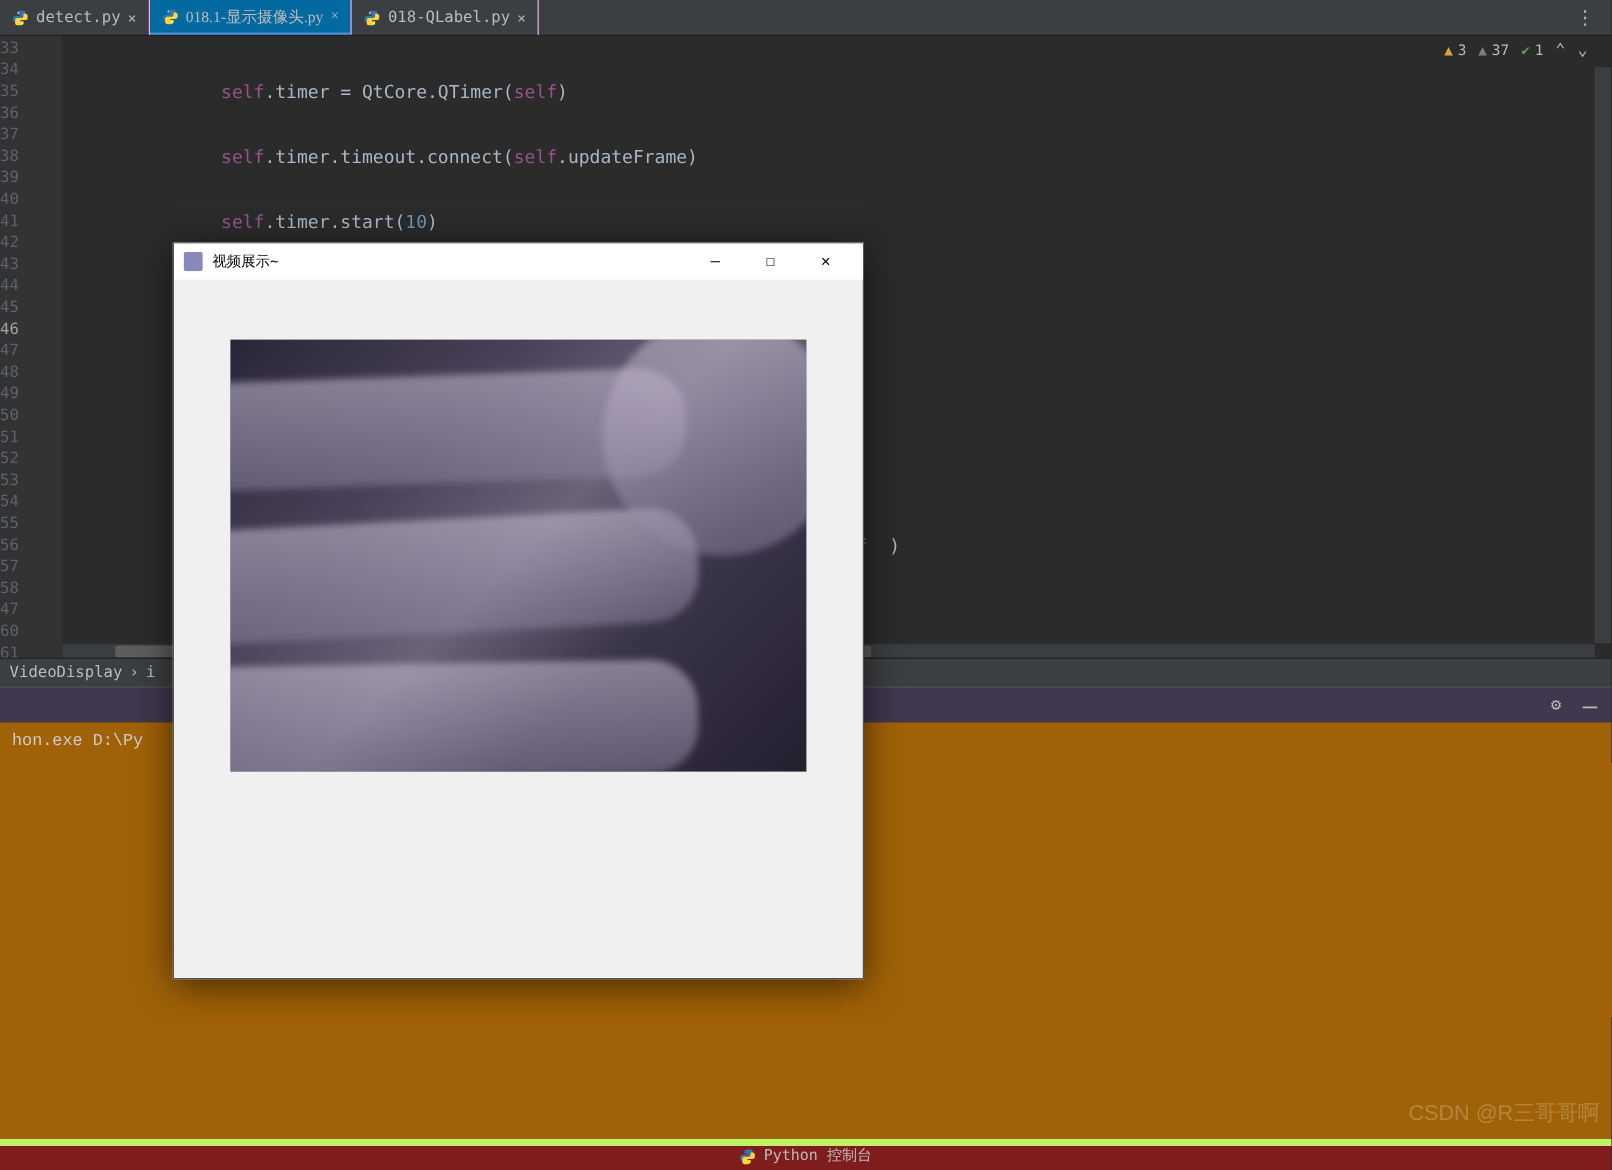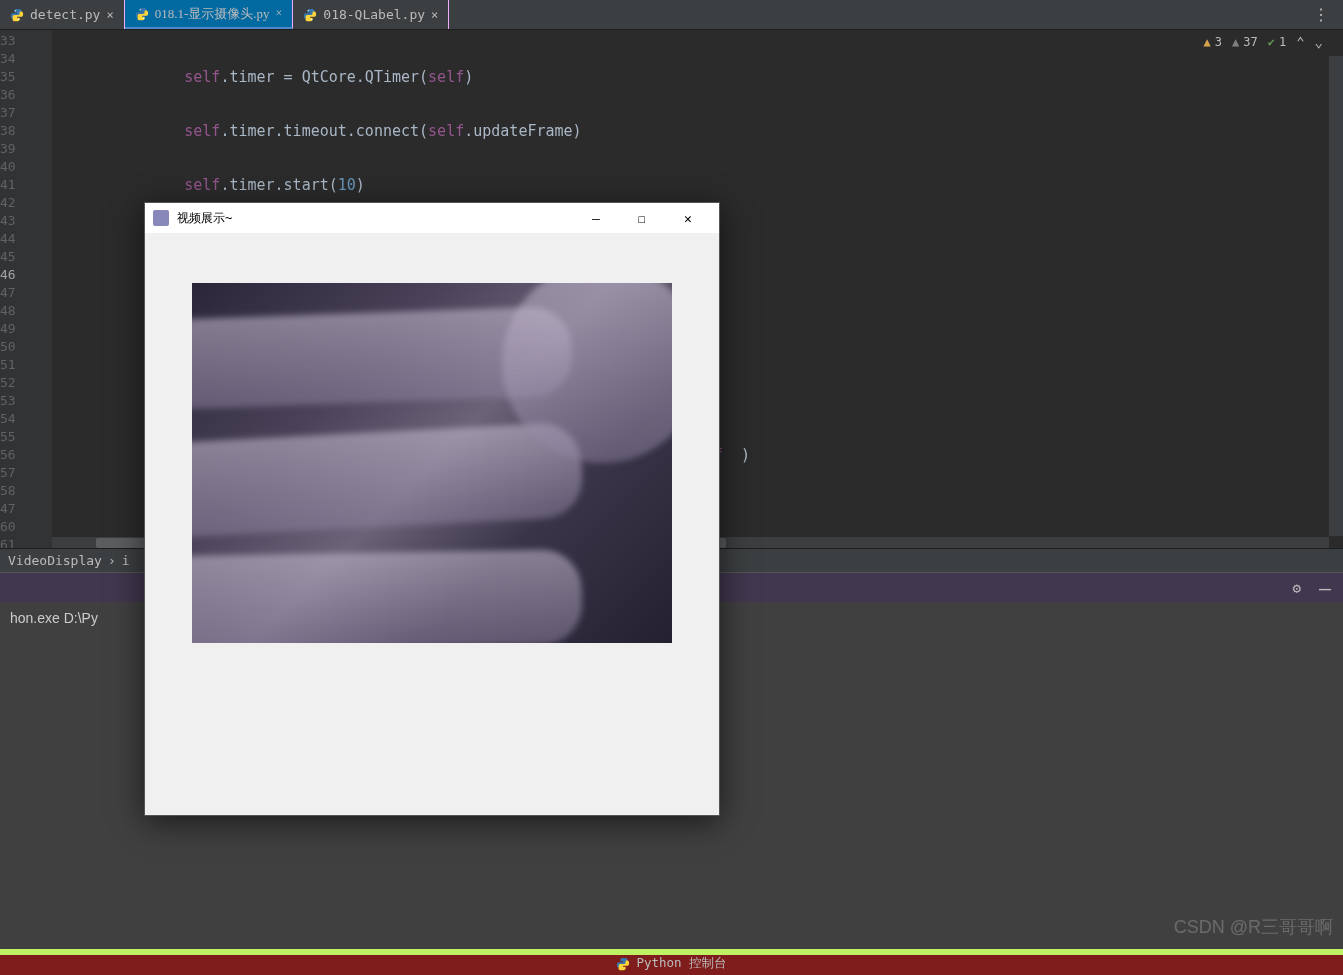--- a/index.html
+++ b/index.html
@@ -39,21 +39,21 @@
 .hscroll-thumb { position: absolute; left: 44px; width: 630px; height: 10px; top: 1px; background: #5b5d5f; border-radius: 2px; }
 
 
 .breadcrumb { height: 24px; background: #3c3f41; display: flex; align-items: center; padding: 0 8px; font-size: 13px; color: #bbbbbb; gap: 6px; border-top: 1px solid #1e1e1e; }
 
 
 .toolhdr { height: 30px; background: #41374e; display: flex; align-items: center; justify-content: flex-end; padding: 0 12px; gap: 18px; border-top: 1px solid #555; color: #bbbbbb; }
 .toolhdr span { cursor: pointer; }
 
 
-.terminal { height: 347px; background: #404040; color: #cccccc; font-family: Liberation Sans, sans-serif; font-size: 14px; padding: 6px 10px; line-height: 20px; overflow: hidden; }
+.terminal { height: 347px; background: #a16207; color: #cccccc; font-family: Liberation Mono, monospace; font-size: 14px; padding: 6px 10px; line-height: 20px; overflow: hidden; }
 
 
 .bottombar { height: 26px; background: #7f1d1d; display: flex; align-items: center; padding: 0 12px; font-size: 12.5px; color: #bbbbbb; gap: 22px; border-top: 6px solid #bef264; flex-direction: column; }
 .bottombar-item { display: flex; align-items: center; gap: 6px; cursor: pointer; }
 .watermark { position: absolute; right: 10px; bottom: 36px; color: rgba(255,255,255,0.22); font-size: 18px; pointer-events: none; font-family: "Microsoft YaHei", sans-serif; }
 
 
 .popup { position: absolute; left: 144px; top: 202px; width: 576px; height: 614px; background: #f0f0f0; border: 1px solid #555; box-shadow: 0 6px 30px rgba(0,0,0,0.6); display: flex; flex-direction: column; }
 .popup-title { height: 30px; display: flex; align-items: center; padding: 0 8px; font-size: 12px; color: #000; background: #fff; }
 .popup-title-icon { width: 16px; height: 16px; margin-right: 8px; display: inline-block; }

